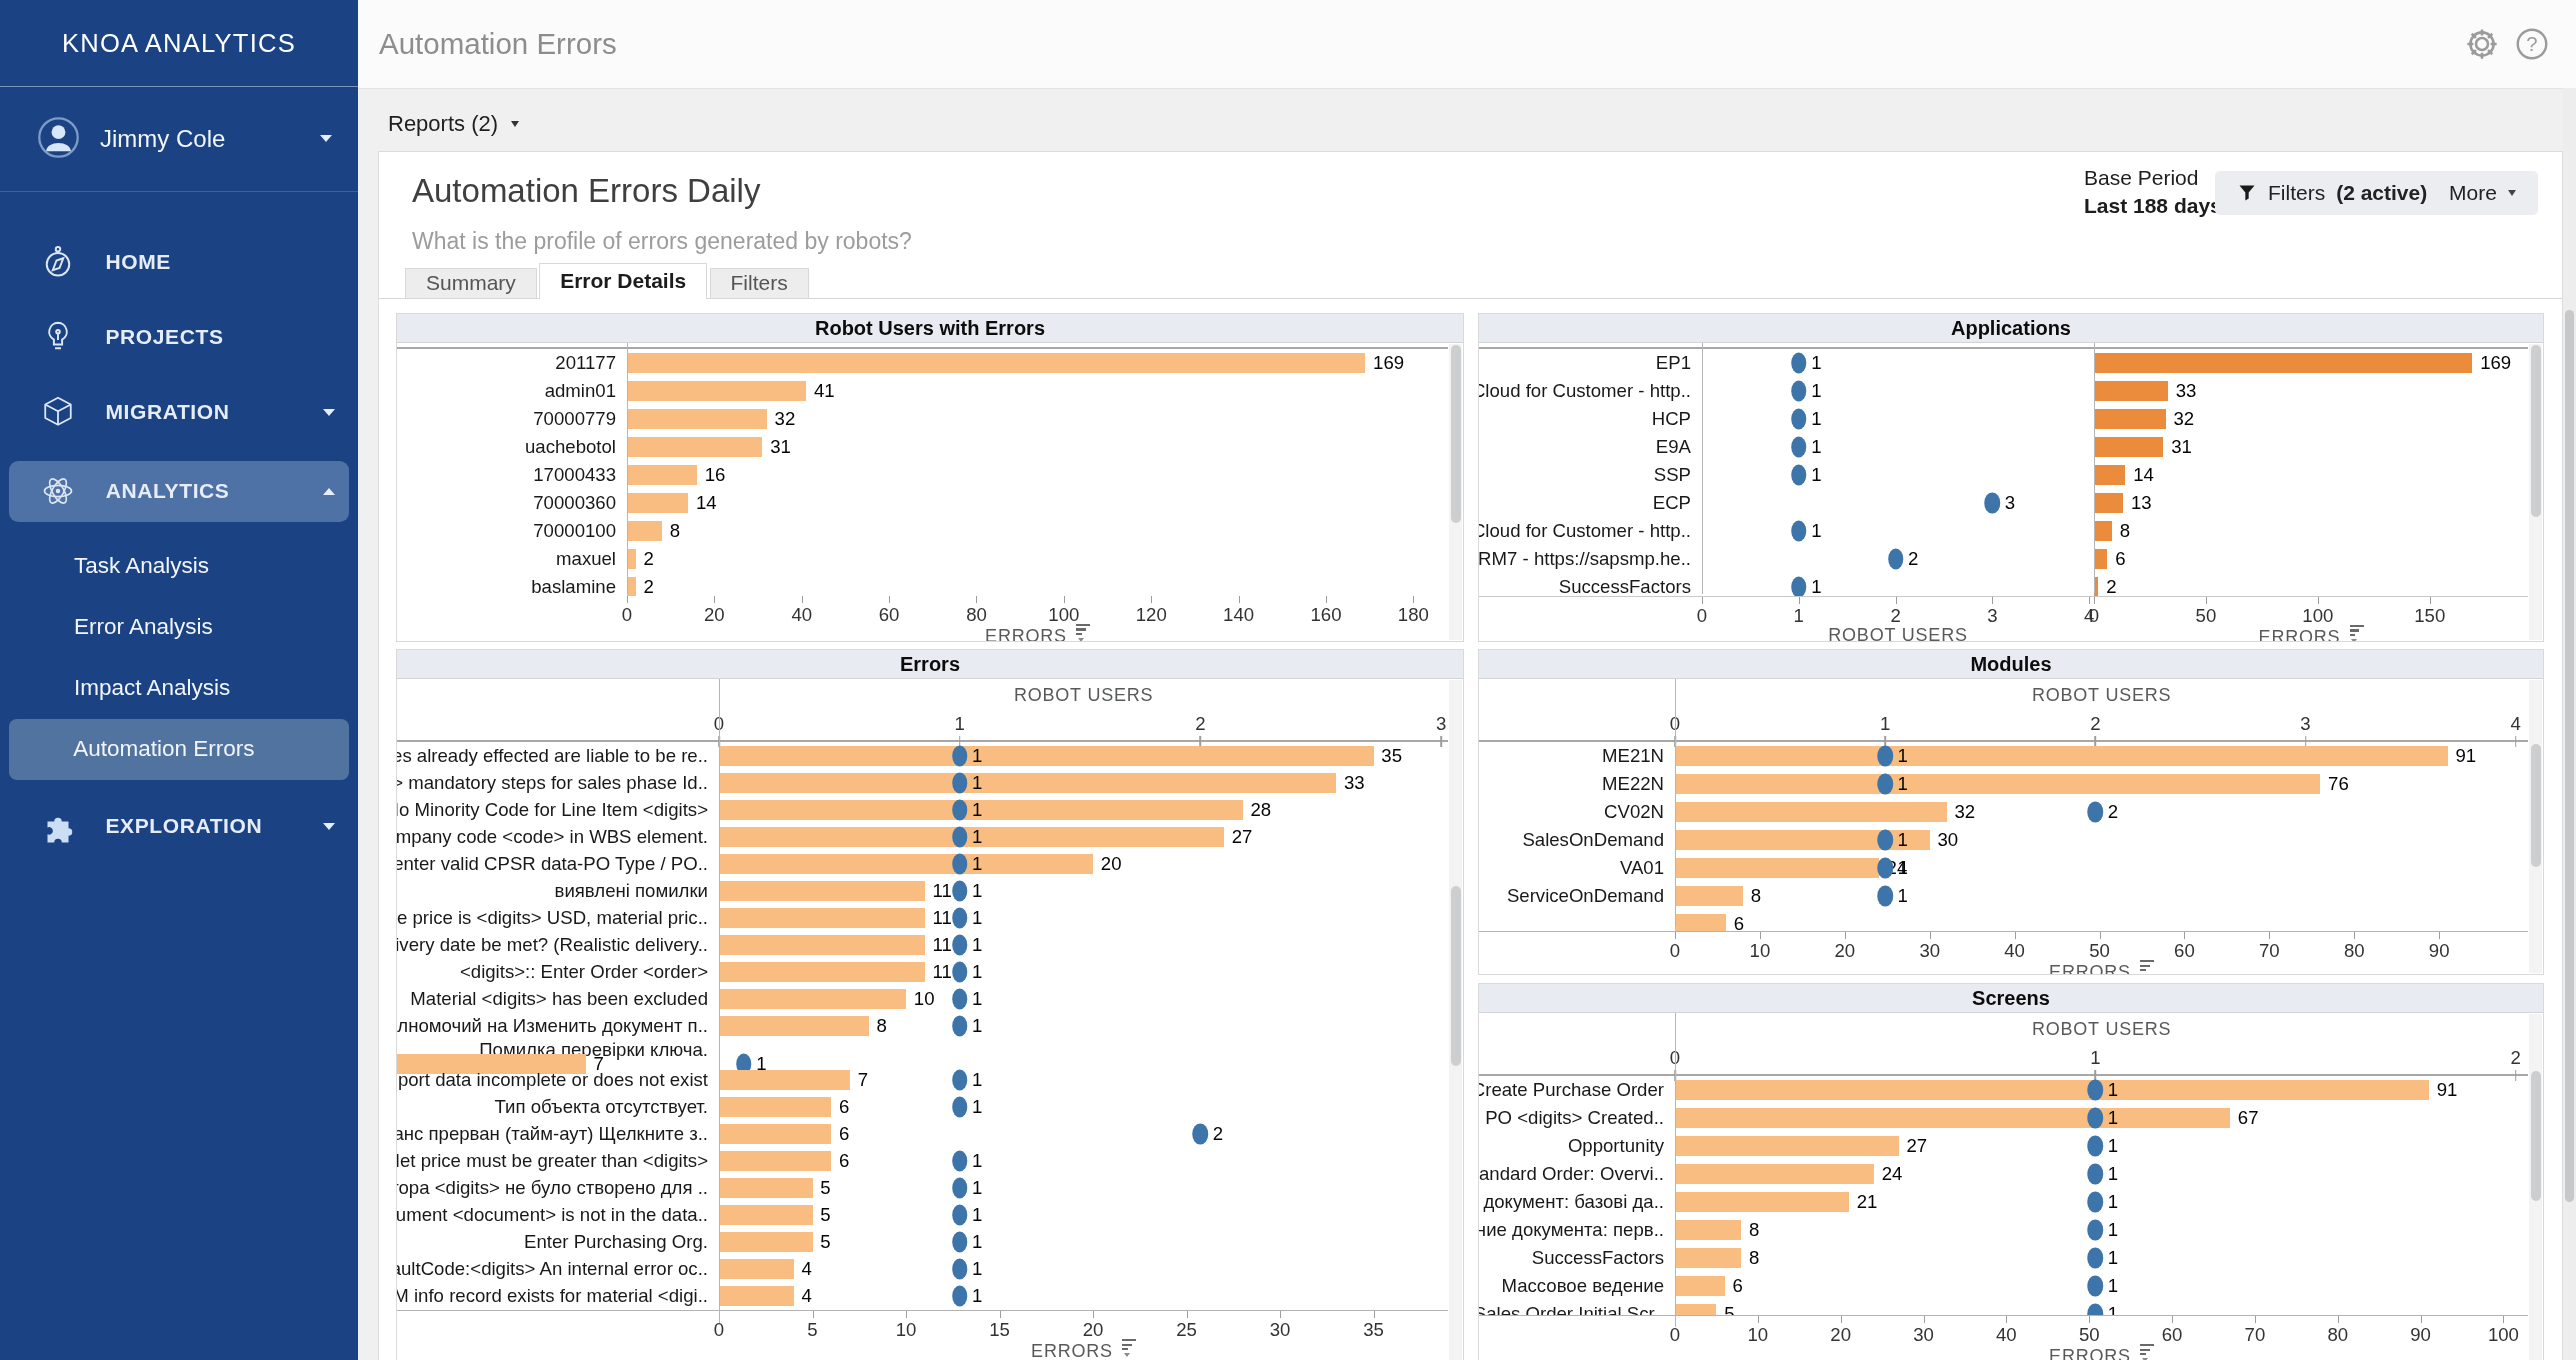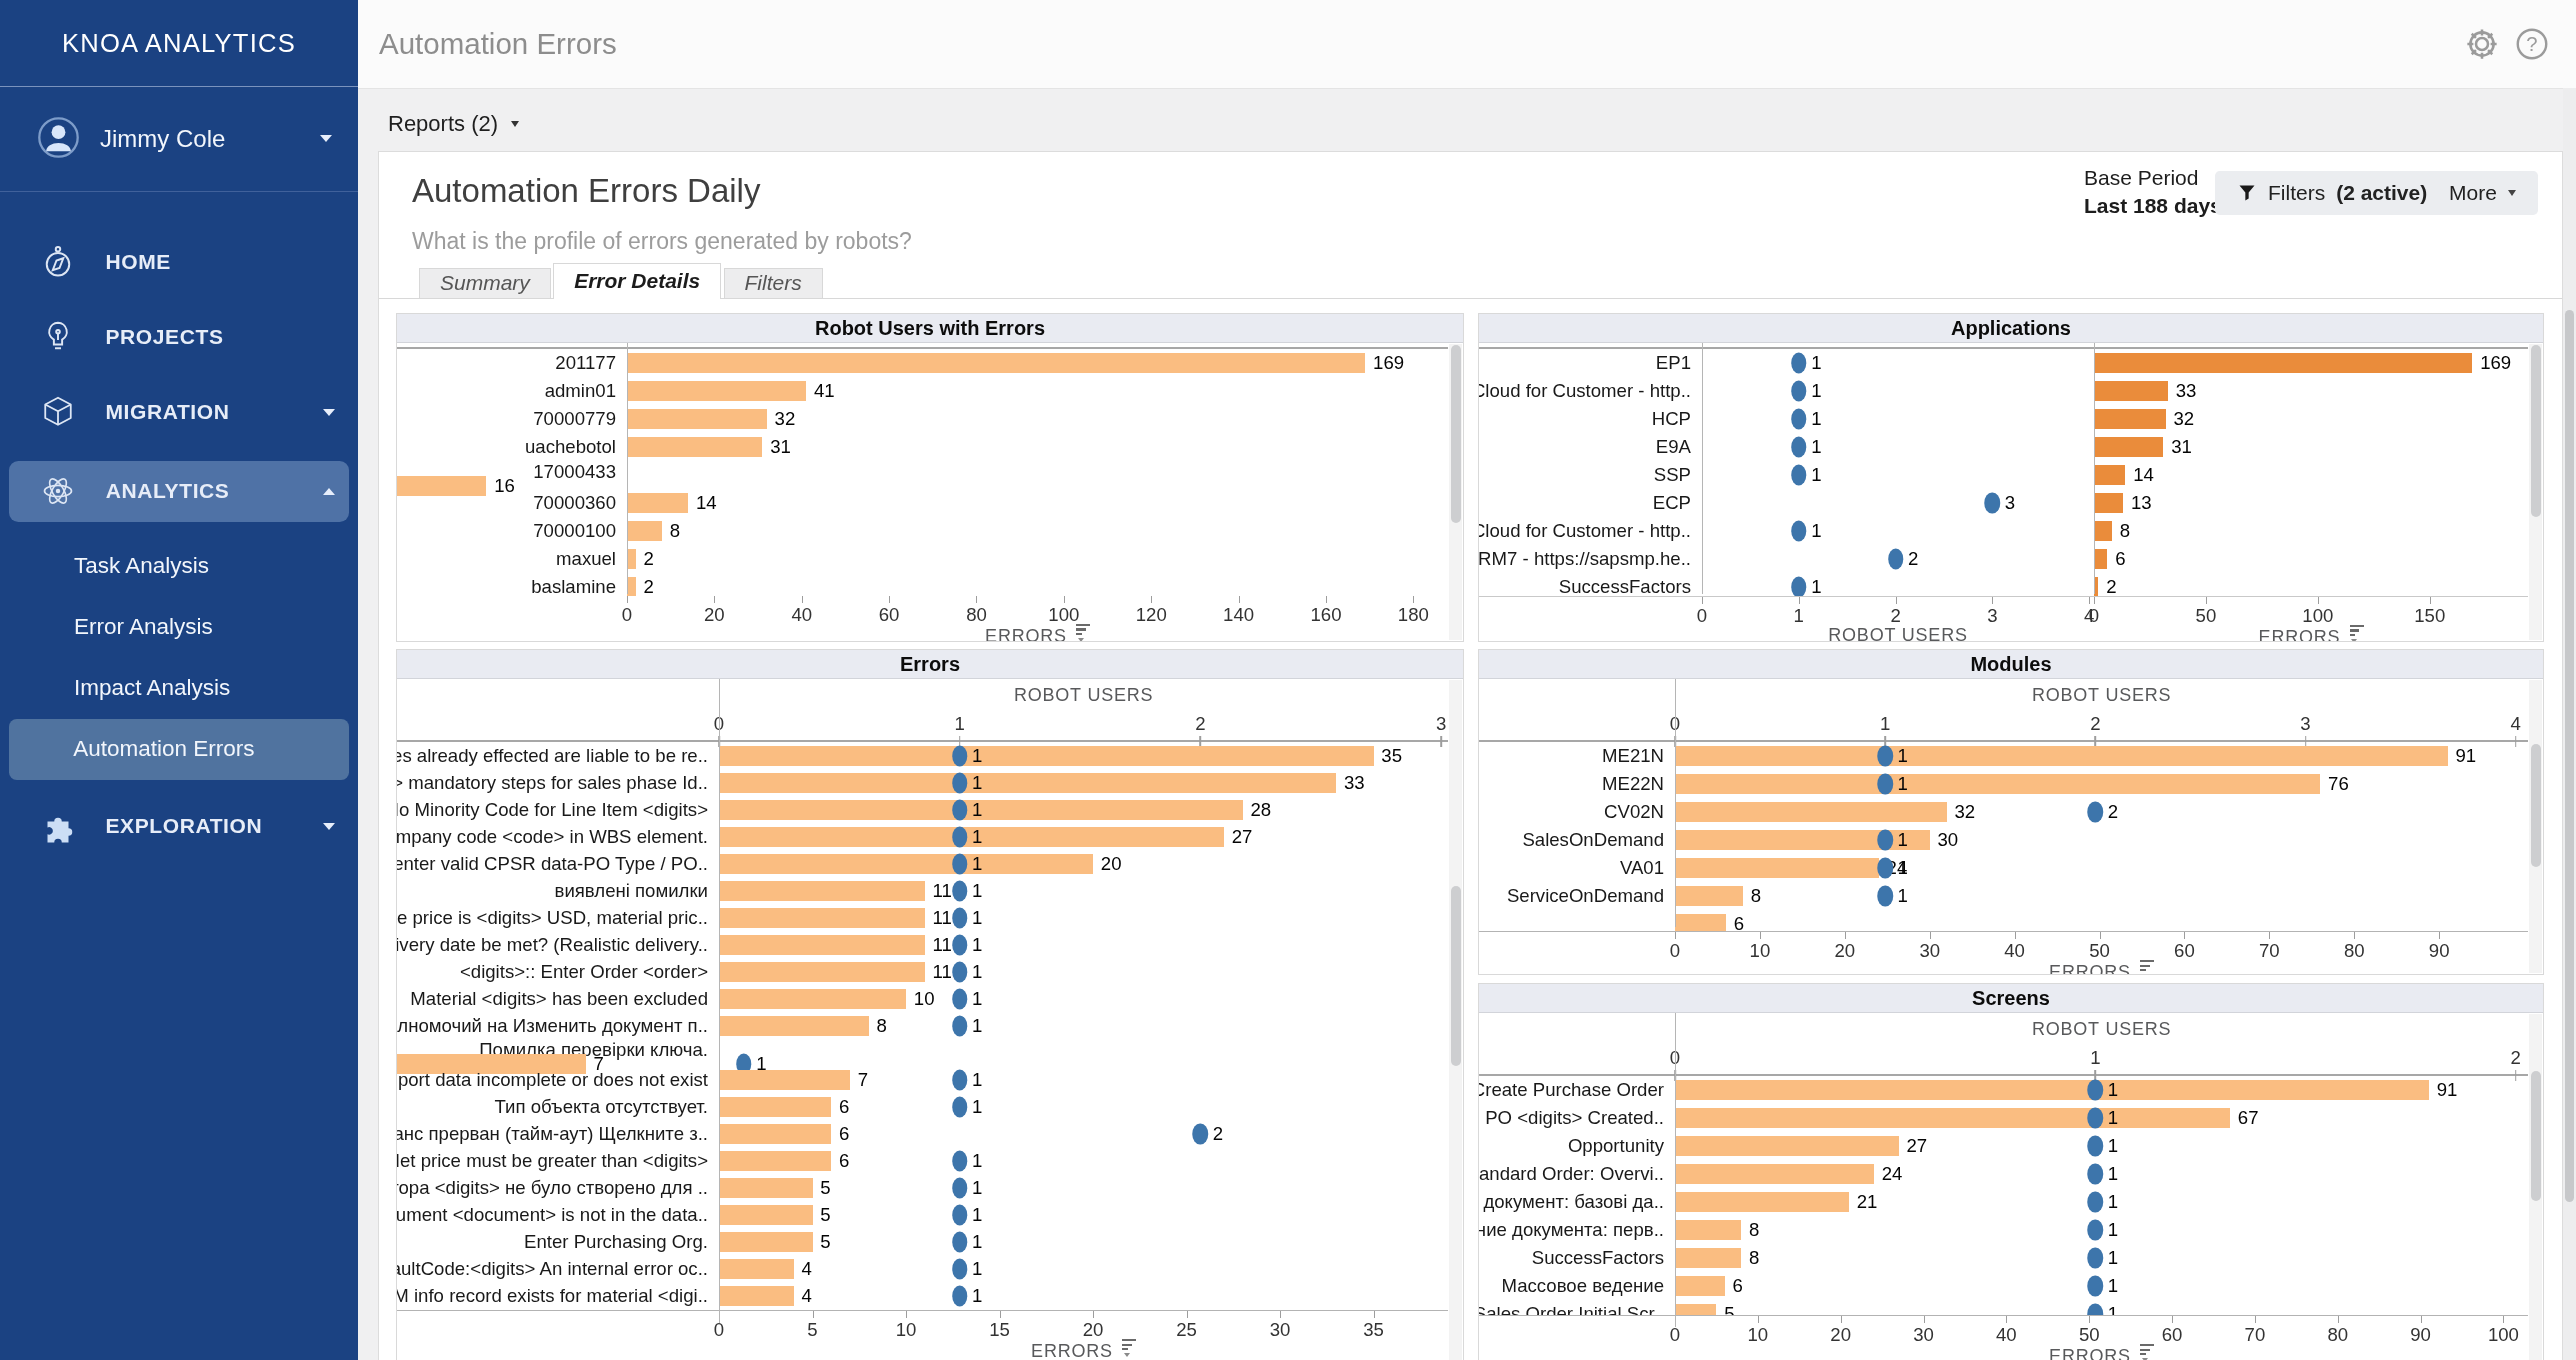--- a/index.html
+++ b/index.html
@@ -37,21 +37,21 @@
   .report-question{position:absolute;left:33px;top:76px;font-size:23px;color:#9c9c9c;}
   .base-period{position:absolute;left:1705px;top:12.4px;font-size:21px;color:#1d1d1d;line-height:28px;}
   .base-period b{display:block;}
   .btn{position:absolute;top:19.4px;height:44px;border-radius:4.7px;background:#ebedf0;font-size:21px;color:#222;
        display:flex;align-items:center;gap:11px;padding:0 22px;cursor:pointer;white-space:nowrap;}
   .btn.filters{left:1836px;}
   .btn.more{left:2048px;}
   .btn b{font-weight:bold;}
   .funnel{width:20px;height:20px;}
   
-  .tabs{position:absolute;left:0;right:0;top:111px;height:36px;border-bottom:0.8px solid #d8d8d8;display:flex;align-items:flex-end;padding-left:40px;box-sizing:border-box;font-style:italic;}
+  .tabs{position:absolute;left:0;right:0;top:111px;height:36px;border-bottom:0.8px solid #d8d8d8;display:flex;align-items:flex-end;padding-left:26px;box-sizing:border-box;}
   .tab{height:29.5px;padding:0 20px;display:flex;align-items:center;background:#ededee;border:0.8px solid #d8d8d8;border-bottom:none;
        font-size:21px;color:#555;margin-right:2.3px;cursor:pointer;}
   .tab.active{height:35px;background:#fff;font-weight:bold;color:#1c1c1c;margin-bottom:-0.8px;}
   
   .panel{position:absolute;border:0.8px solid #d9d9d9;background:#fff;box-sizing:border-box;}
   #p0{left:17px;top:161px;width:1068px;height:329px;}
   #p1{left:1099px;top:161px;width:1066px;height:329px;}
   #p2{left:17px;top:497px;width:1068px;height:722px;}
   #p3{left:1099px;top:497px;width:1066px;height:326px;}
   #p4{left:1099px;top:831px;width:1066px;height:392px;}
@@ -274,21 +274,21 @@
                     <span class="val" style="left: calc(17.0213% + 7.8px);">32</span>
                   </div>
                 </div>
                 <div class="crow" style="height: 28px;">
                   <div class="rlab" style="width: 230px;">uachebotol</div>
                   <div class="cplot">
                     <div class="bar" style="width: 16.4894%; background: rgb(250, 189, 129);"></div>
                     <span class="val" style="left: calc(16.4894% + 7.8px);">31</span>
                   </div>
                 </div>
-                <div class="crow" style="height: 28px; flex-direction: column;">
+                <div class="crow" style="height: 28px;">
                   <div class="rlab" style="width: 230px;">17000433</div>
                   <div class="cplot">
                     <div class="bar" style="width: 8.51064%; background: rgb(250, 189, 129);"></div>
                     <span class="val" style="left: calc(8.51064% + 7.8px);">16</span>
                   </div>
                 </div>
                 <div class="crow" style="height: 28px;">
                   <div class="rlab" style="width: 230px;">70000360</div>
                   <div class="cplot">
                     <div class="bar" style="width: 7.44681%; background: rgb(250, 189, 129);"></div>

